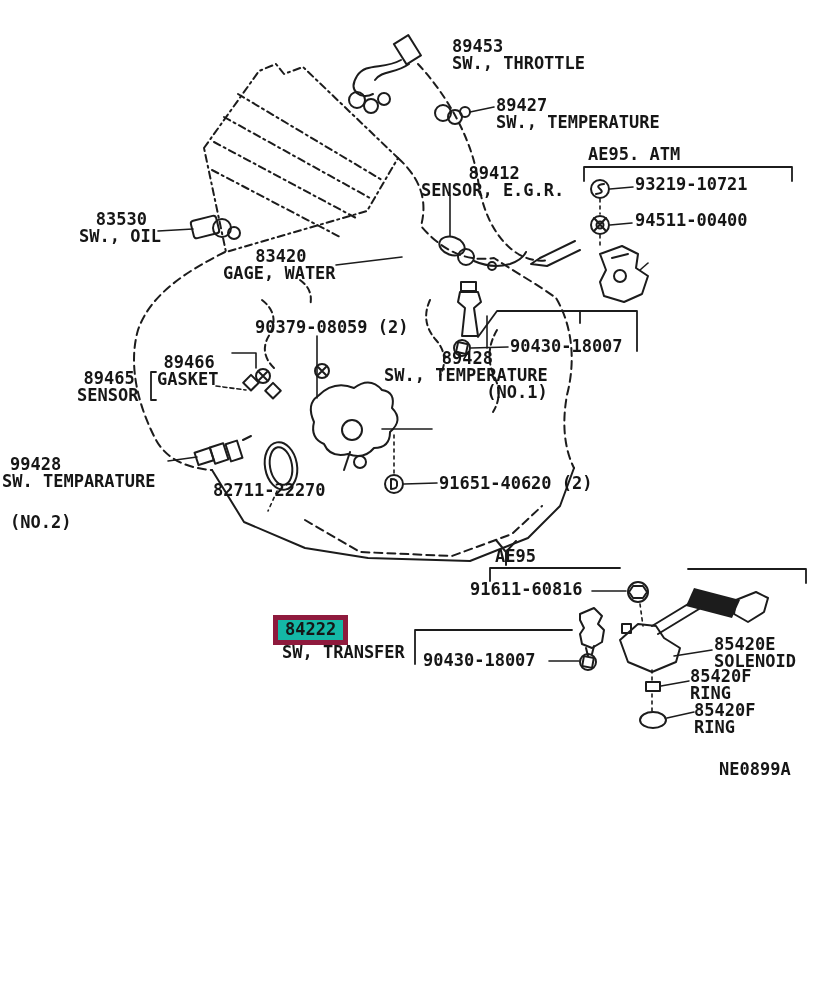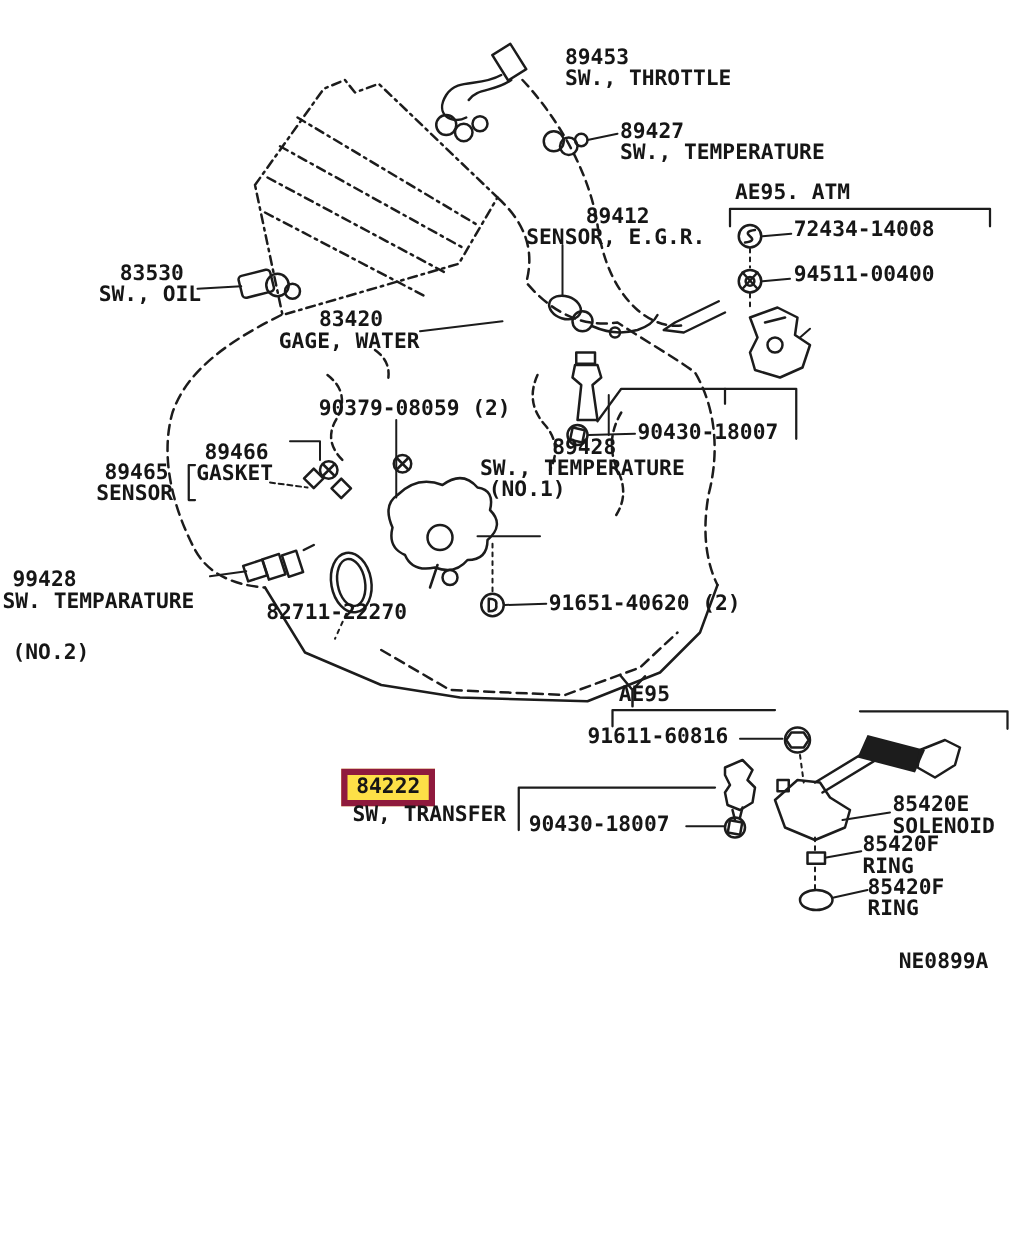--- a/index.html
+++ b/index.html
@@ -1,23 +1,23 @@
 <!DOCTYPE html>
 <html style="--line: #1c1c1c; --text: #161616; --background: #ffffff; --highlight-box: #8f1a3d;"><head>
 <meta charset="utf-8">
 <style>
   html,body{margin:0;padding:0;}
   body{background:var(--background,#fff);font-family:"DejaVu Sans Mono","Liberation Mono",monospace;}
   .diagram{position:relative;width:815px;height:1000px;background:var(--background,#fff);overflow:hidden;padding-left:16px;}
   .artwork{position:absolute;left:0;top:0;color:var(--line,#1c1c1c);}
   .lbl{position:absolute;color:var(--text,#161616);font-size:17px;line-height:17px;font-weight:700;white-space:nowrap;letter-spacing:0;}
   .lbl .i3{padding-left:3px;text-align:center;}
-  .lbl .i7{padding-left:7px;}
+  .lbl .i7{padding-left:7px;text-align:right;}
   .lbl .i8{padding-left:8px;margin-top:24px;}
-  .hl-box{display:inline-block;border:5px solid var(--highlight-box,#8f1a3d);padding:1px 7px 2px 7px;background:#fde047;}
+  .hl-box{display:inline-block;border:5px solid var(--highlight-box,#8f1a3d);padding:1px 7px 2px 7px;background:#14b8a6;}
   .grp{text-decoration:none;}
 </style>
 </head>
 <body>
 
 <div class="diagram">
 
   <svg class="artwork" width="815" height="1000" viewBox="0 0 815 1000">
     <g fill="none" stroke="currentColor" stroke-width="2" stroke-linecap="round" stroke-linejoin="round">
 
@@ -163,21 +163,21 @@
   <div class="lbl" style="left:496px;top:97px">
     <div>89427</div>
     <div>SW., TEMPERATURE</div>
   </div>
 
   <div class="lbl grp" style="left:588px;top:146px">
     <div>AE95. ATM</div>
   </div>
 
   <div class="lbl" style="left:635px;top:176px">
-    <div>72434-14008</div>
+    <div>93219-10721</div>
   </div>
 
   <div class="lbl" style="left:635px;top:212px">
     <div>94511-00400</div>
   </div>
 
 
   <div class="lbl" style="left:421px;top:165px">
     <div class="i3">89412</div>
     <div>SENSOR, E.G.R.</div>

